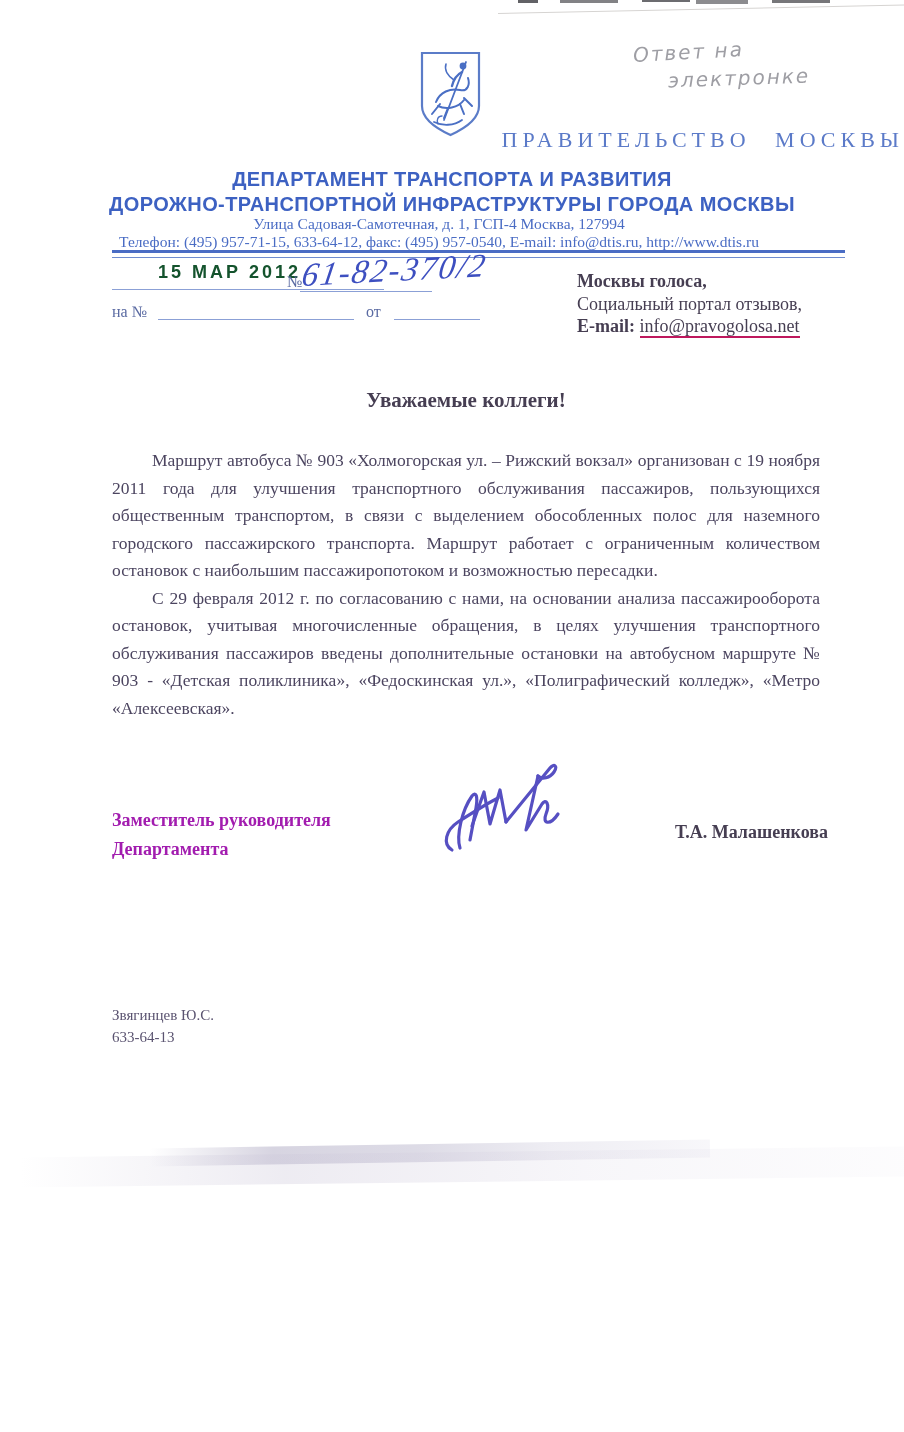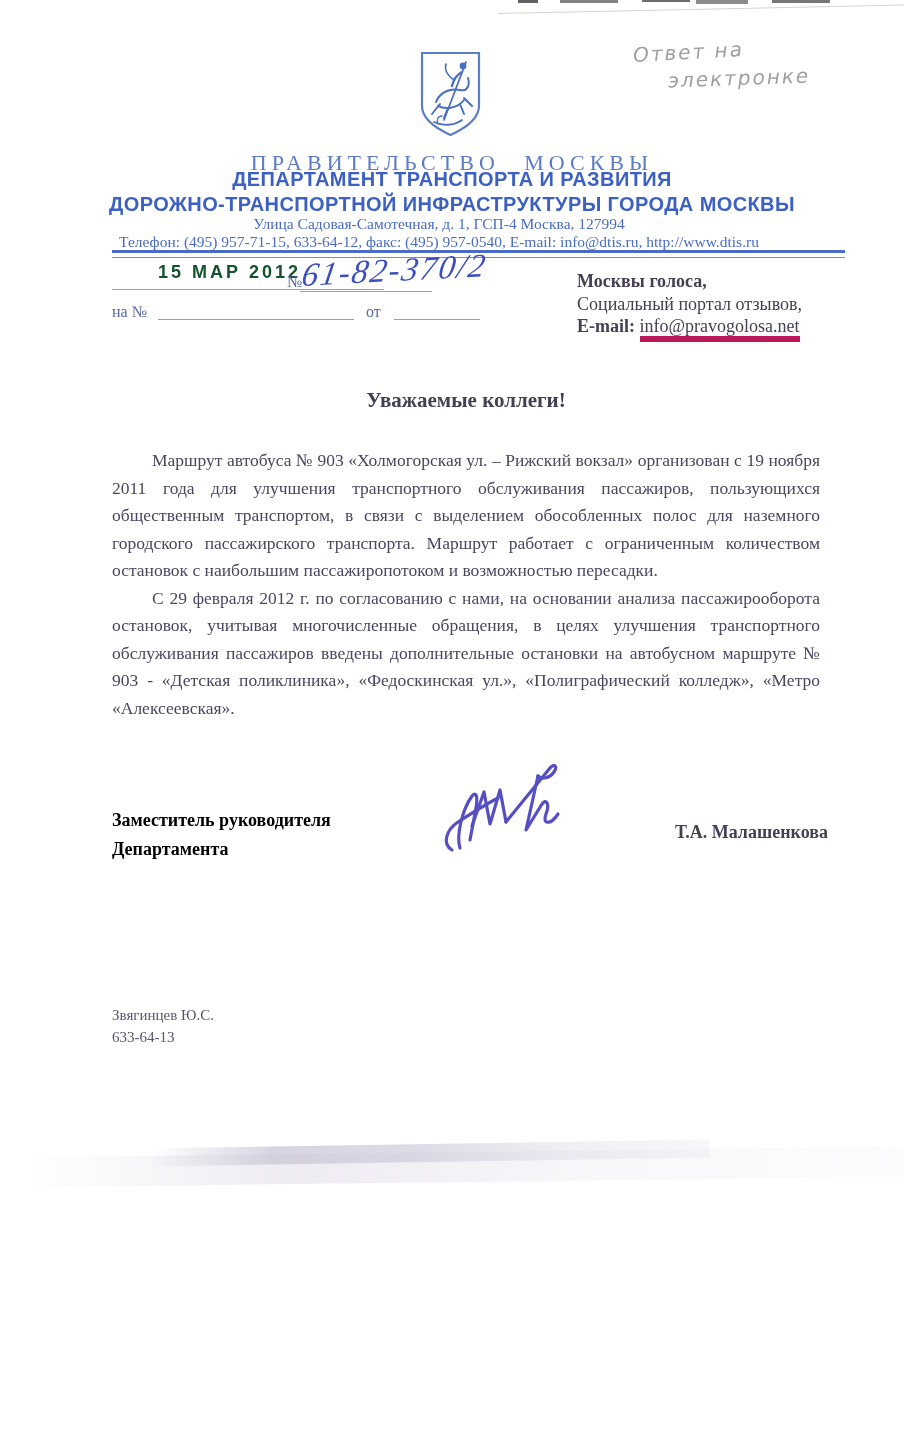--- a/index.html
+++ b/index.html
@@ -30,27 +30,27 @@
   
   .stamp-date{font-family:"Liberation Sans", sans-serif;font-weight:bold;color:#14532d;
     font-size:18px;letter-spacing:3px;white-space:nowrap;}
   .ref-line{height:1px;background:#8ba0d6;}
   .ref-label{color:#5a6aa2;font-size:16px;}
   .hand-number{color:#3d4fc0;font-size:33px;font-style:italic;white-space:nowrap;
     transform:rotate(-3deg) skewX(-12deg);letter-spacing:2px;}
   
   .addressee{font-size:18px;line-height:22.5px;color:#463e52;}
   .addressee .b{font-weight:bold;}
-  .u-link{border-bottom:6px solid #be185d;}
+  .u-link{border-bottom:2px solid #be185d;}
   
   .salutation{left:112px;width:708px;text-align:center;font-weight:bold;font-size:21px;color:#463e52;}
   .body-text{left:112px;width:708px;font-size:17.5px;line-height:27.5px;text-align:justify;color:#4c4560;}
   .body-text p{margin:0;text-indent:40px;}
   
-  .sig-title{left:112px;font-weight:bold;font-size:18px;line-height:29px;color:#000000;}
+  .sig-title{left:112px;font-weight:bold;font-size:18px;line-height:29px;color:#a21caf;}
   .sig-name{font-weight:bold;font-size:18px;color:#463e52;white-space:nowrap;margin-left:32px;}
   
   .executor{left:112px;font-size:15px;line-height:22px;color:#5a5370;}
 </style>
 </head>
 <body>
 
 <div class="page">
 
   <div class="edge-speck" style="left:518px;width:20px;height:3px;opacity:.75;"></div>
@@ -79,21 +79,21 @@
         <path d="M48,12 L26,70" stroke-width="1.8"></path>
 
         <path d="M36,30 C30,26 26,20 28,14" stroke-width="1.6"></path>
 
         <path d="M16,72 C24,76 36,76 44,70" stroke-width="1.8"></path>
         <path d="M20,74 C18,70 20,66 24,66" stroke-width="1.4"></path>
       </g>
     </svg>
   </div>
 
-  <div class="abs gov-title" style="top:150px;">ПРАВИТЕЛЬСТВО  МОСКВЫ</div>
+  <div class="abs gov-title" style="top:127px;text-align:right;">ПРАВИТЕЛЬСТВО  МОСКВЫ</div>
   <div class="abs dept" style="top:166px;">ДЕПАРТАМЕНТ ТРАНСПОРТА И РАЗВИТИЯ</div>
   <div class="abs dept" style="top:191px;">ДОРОЖНО-ТРАНСПОРТНОЙ ИНФРАСТРУКТУРЫ ГОРОДА МОСКВЫ</div>
   <div class="abs addr-line" style="top:215px;">Улица Садовая-Самотечная, д. 1, ГСП-4 Москва, 127994</div>
   <div class="abs addr-line" style="top:233px;">Телефон: (495) 957-71-15, 633-64-12, факс: (495) 957-0540, E-mail: info@dtis.ru, http://www.dtis.ru</div>
   <div class="abs rule-thick" style="left:112px;top:250px;width:733px;"></div>
   <div class="abs rule-thin" style="left:112px;top:257px;width:733px;"></div>
 
   <div class="abs stamp-date" style="left:158px;top:262px;">15 МАР 2012</div>
   <div class="abs ref-line" style="left:112px;top:289px;width:272px;"></div>
   <div class="abs ref-label" style="left:287px;top:273px;">№</div>

